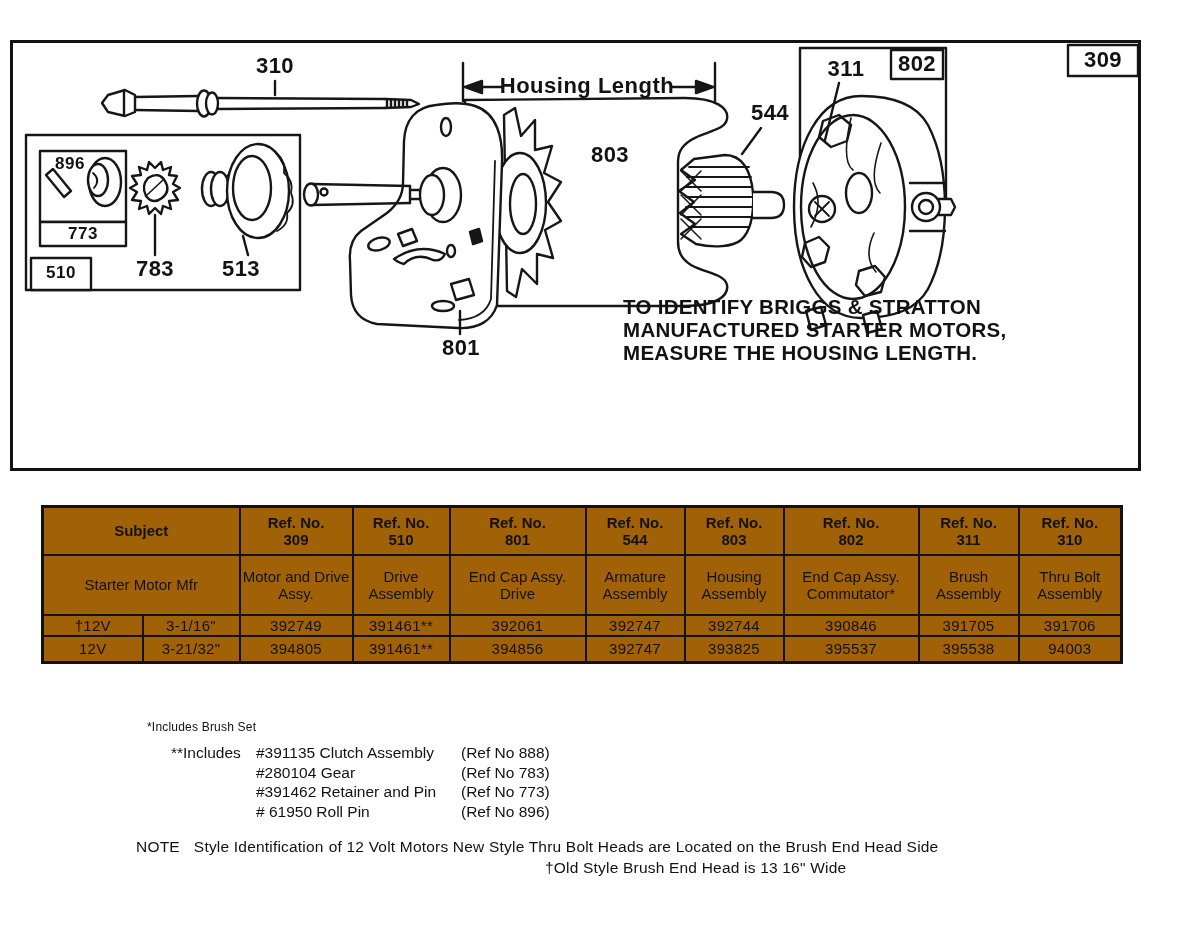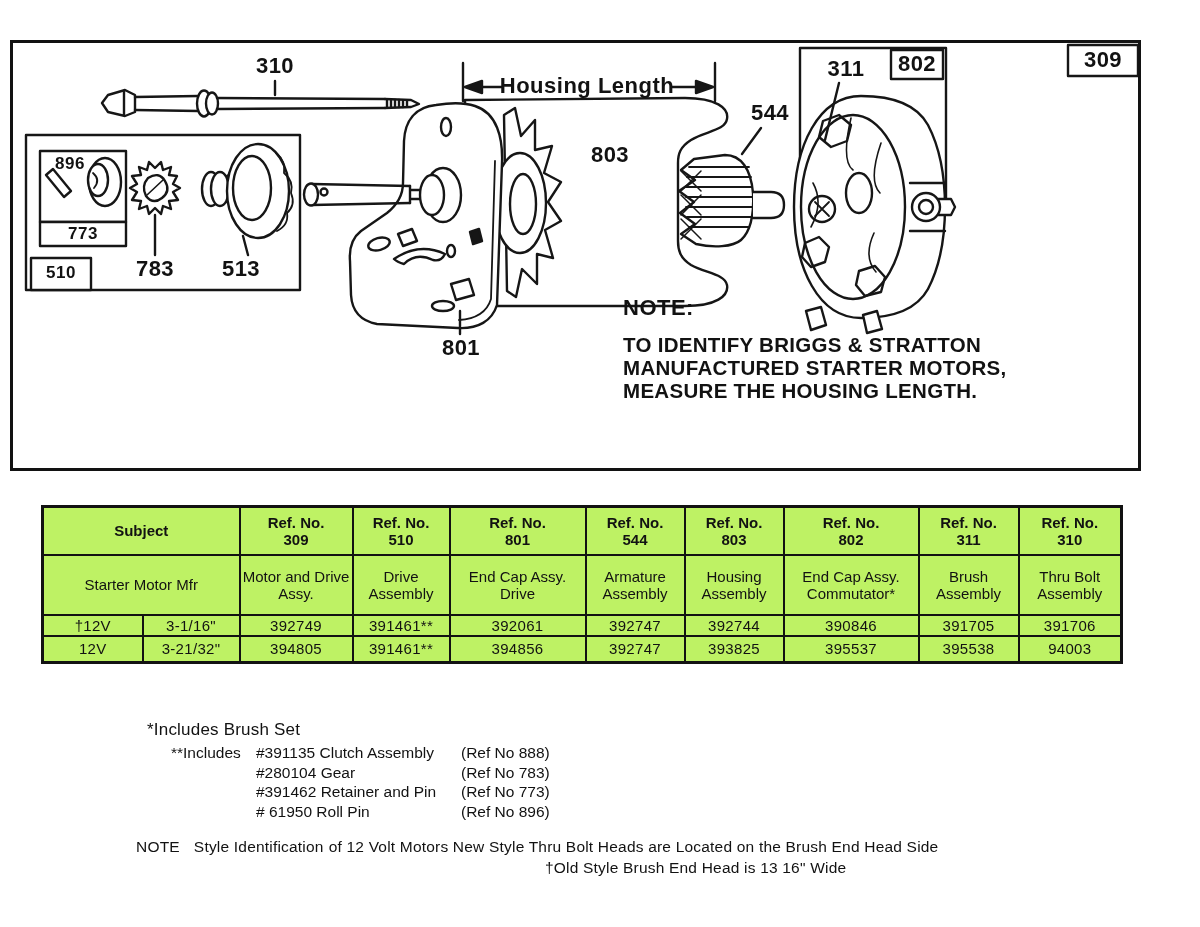--- a/index.html
+++ b/index.html
@@ -12,28 +12,28 @@
   .plabel{position:absolute;transform:translate(-50%,-50%);
           font-size:22px;font-weight:700;letter-spacing:.5px;white-space:nowrap;color:#121212;}
   .plabel.small{font-size:17px;}
   .dim-label{position:absolute;transform:translate(-50%,-50%);
           font-size:22px;font-weight:700;letter-spacing:.5px;white-space:nowrap;}
   .note{position:absolute;left:610px;top:252px;font-weight:700;}
   .note-heading{font-size:22px;letter-spacing:.5px;margin-bottom:12px;}
   .note-line{font-size:20.5px;line-height:23px;letter-spacing:.3px;white-space:nowrap;}
   
   table.parts{position:absolute;left:41px;top:505px;border-collapse:collapse;
-          table-layout:fixed;background:#bef264;}
+          table-layout:fixed;background:#a16207;}
   table.parts td{border:2px solid #121212;text-align:center;vertical-align:middle;
           padding:1px 2px;font-size:15px;line-height:17px;color:#121212;box-sizing:border-box;}
   table.parts{border:3px solid #121212;}
   td.hdr{font-weight:700;}
   td.num{font-size:15px;letter-spacing:.3px;}
   
-  .fn-brush{position:absolute;left:147px;top:720px;font-size:17px;letter-spacing:.2px;}
+  .fn-brush{position:absolute;left:147px;top:720px;font-size:12px;letter-spacing:.2px;}
   .fn-block{position:absolute;left:138px;top:744px;display:grid;
             grid-template-columns:85px 205px auto;column-gap:0;row-gap:1px;
             font-size:15.5px;line-height:18.5px;margin-left:33px;}
   .fn-block .cellL{text-align:left;}
   .bottom-note{position:absolute;left:136px;top:838px;font-size:15.5px;white-space:nowrap;letter-spacing:.2px;}
   .bottom-note .bold{font-weight:400;margin-left:14px;}
   .bottom-note .rest{margin-left:5px;}
   .bottom-note2{position:absolute;left:545px;top:859px;font-size:15.5px;white-space:nowrap;letter-spacing:.2px;}
 </style>
 </head>
@@ -179,21 +179,20 @@
     <div class="plabel" style="left:904px;top:21px;">802</div>
     <div class="plabel" style="left:1090px;top:17px;">309</div>
     <div class="plabel" style="left:448px;top:305px;">801</div>
     <div class="plabel small" style="left:57px;top:121px;">896</div>
     <div class="plabel small" style="left:70px;top:191px;">773</div>
     <div class="plabel small" style="left:48px;top:230px;">510</div>
     <div class="plabel" style="left:142px;top:226px;">783</div>
     <div class="plabel" style="left:228px;top:226px;">513</div>
 
     <div class="note">
-      <div class="note-heading">NOTE:</div>
       <div class="note-line">TO IDENTIFY BRIGGS &amp; STRATTON</div>
       <div class="note-line">MANUFACTURED STARTER MOTORS,</div>
       <div class="note-line">MEASURE THE HOUSING LENGTH.</div>
     </div>
   </div>
 
   <table class="parts">
     <colgroup>
       <col style="width:100px">
         <col style="width:97px">

